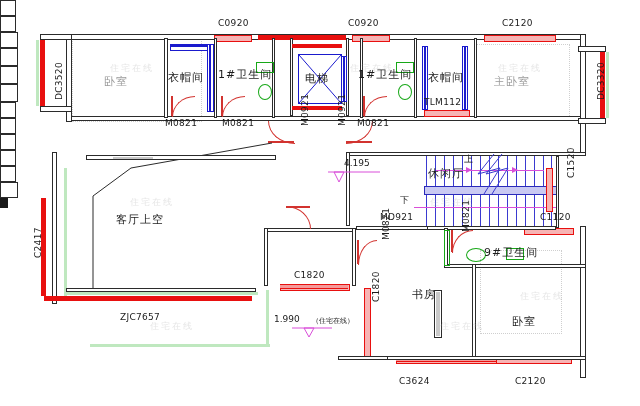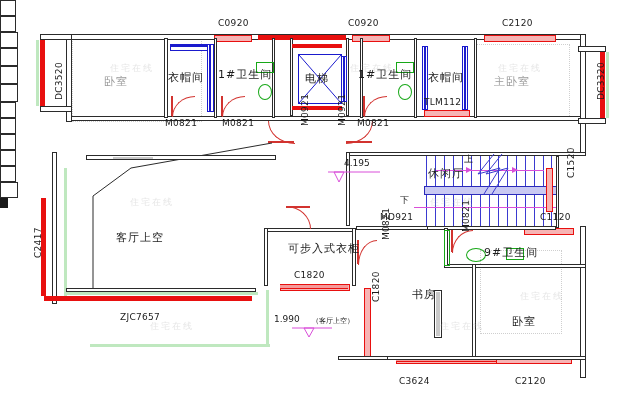--- a/index.html
+++ b/index.html
@@ -271,30 +271,29 @@
   <div class="abs wall-greenlt" style="left:266px;top:290px;width:3px;height:56px;"></div>
   <div class="abs wall-greenlt" style="left:90px;top:344px;width:180px;height:3px;"></div>
 
   <div class="lbl room-faint" style="left:104px;top:74px;">卧室</div>
   <div class="lbl room" style="left:168px;top:70px;">衣帽间</div>
   <div class="lbl room" style="left:218px;top:67px;">1#卫生间</div>
   <div class="lbl room" style="left:305px;top:71px;">电梯</div>
   <div class="lbl room" style="left:358px;top:67px;">1#卫生间</div>
   <div class="lbl room" style="left:428px;top:70px;">衣帽间</div>
   <div class="lbl room-faint" style="left:494px;top:74px;">主卧室</div>
-  <div class="lbl room" style="left:116px;top:212px;margin-top:18px;">客厅上空</div>
+  <div class="lbl room" style="left:116px;top:212px;">客厅上空</div>
   <div class="lbl room" style="left:384px;top:166px;margin-left:44px;">休闲厅</div>
-  <div class="lbl room" style="left:288px;top:241px;">可步入式衣柜</div>
   <div class="lbl room" style="left:412px;top:287px;">书房</div>
   <div class="lbl room" style="left:484px;top:245px;">9#卫生间</div>
   <div class="lbl room" style="left:512px;top:314px;">卧室</div>
 
   <div class="lbl elev" style="left:344px;top:158px;">4.195</div>
   <div class="lbl elev" style="left:274px;top:314px;">1.990</div>
-  <div class="lbl elev-sm" style="left:312px;top:316px;">（客厅上空）</div>
+  <div class="lbl elev-sm" style="left:312px;top:316px;">（住宅在线）</div>
 
   <div class="lbl arrowtxt" style="left:464px;top:153px;">上</div>
   <div class="lbl arrowtxt" style="left:400px;top:194px;">下</div>
 
   <div class="lbl code" style="left:218px;top:18px;">C0920</div>
   <div class="lbl code" style="left:348px;top:18px;">C0920</div>
   <div class="lbl code" style="left:502px;top:18px;">C2120</div>
   <div class="lbl code" style="left:540px;top:212px;">C1120</div>
   <div class="lbl code" style="left:294px;top:270px;">C1820</div>
   <div class="lbl code" style="left:399px;top:376px;">C3624</div>

